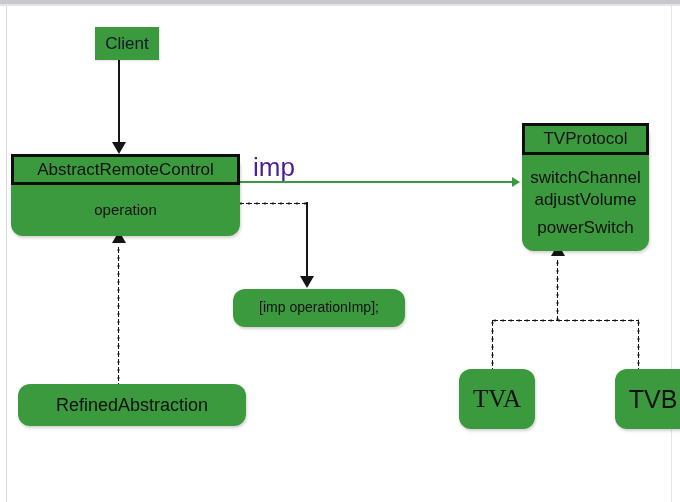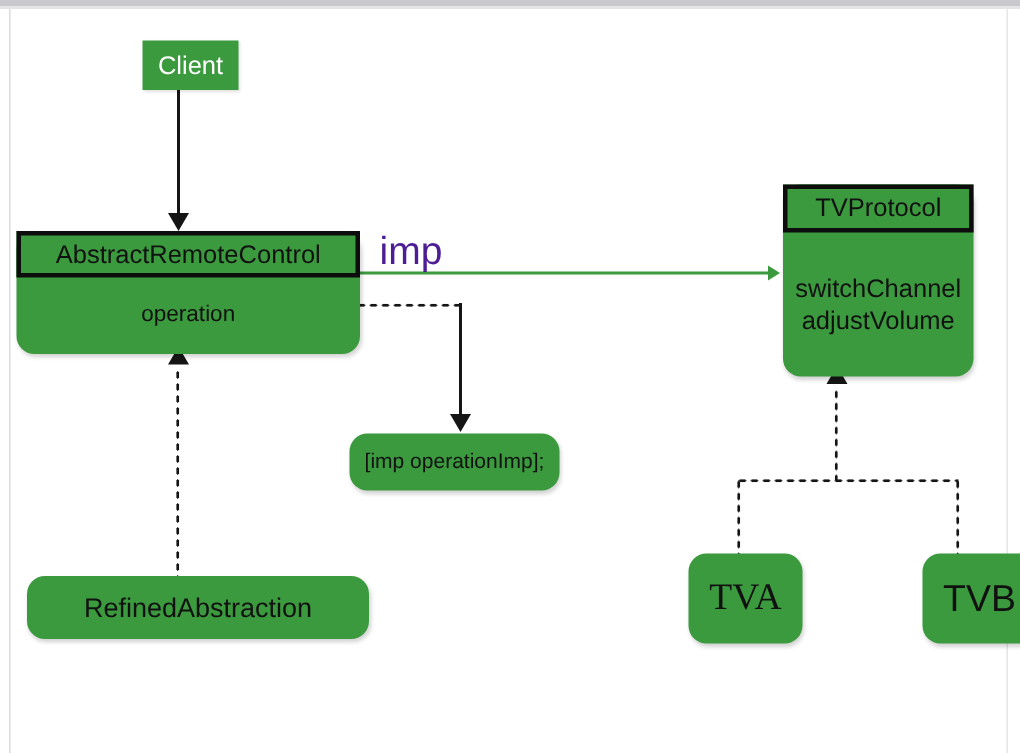--- a/index.html
+++ b/index.html
@@ -89,21 +89,21 @@
     align-items: center;
     justify-content: center;
     width: 100%;
     flex: 1;
   }
 
   
   #node-client {
     left: 88px; top: 21px;
     width: 64px; height: 33px;
-    color: #ffffff;
+    color: #0f172a;
     font-size: 17px;
   }
 
   #node-abstract {
     left: 4px; top: 148px;
     width: 229px; height: 82px;
     padding: 0;
     justify-content: flex-start;
   }
   #node-abstract .title-bar {
@@ -128,21 +128,21 @@
   #node-tvprotocol .body-compartment {
     font-size: 17px;
     line-height: 1.26;
     padding-top: 4px;
     padding-bottom: 4px;
   }
   #node-tvprotocol .op-last { margin-top: 7px; }
 
   #node-impcode {
     left: 226px; top: 283px;
-    width: 140px; height: 38px;
+    width: 172px; height: 38px;
     font-size: 14px;
   }
 
   #node-refined {
     left: 11px; top: 378px;
     width: 228px; height: 42px;
     font-size: 18px;
   }
 
   #node-tva {
@@ -262,20 +262,21 @@
       </div>
     </div>
 
     <div class="node rounded" id="node-tvprotocol">
       <div class="title-bar">
         <span>TVProtocol</span>
       </div>
       <div class="body-compartment">
         <span>switchChannel</span>
         <span>adjustVolume</span>
+        <span class="op-last">powerSwitch</span>
       </div>
     </div>
 
     <div class="node rounded" id="node-impcode">
       <span>[imp operationImp];</span>
     </div>
 
     <div class="node rounded" id="node-refined">
       <span>RefinedAbstraction</span>
     </div>

